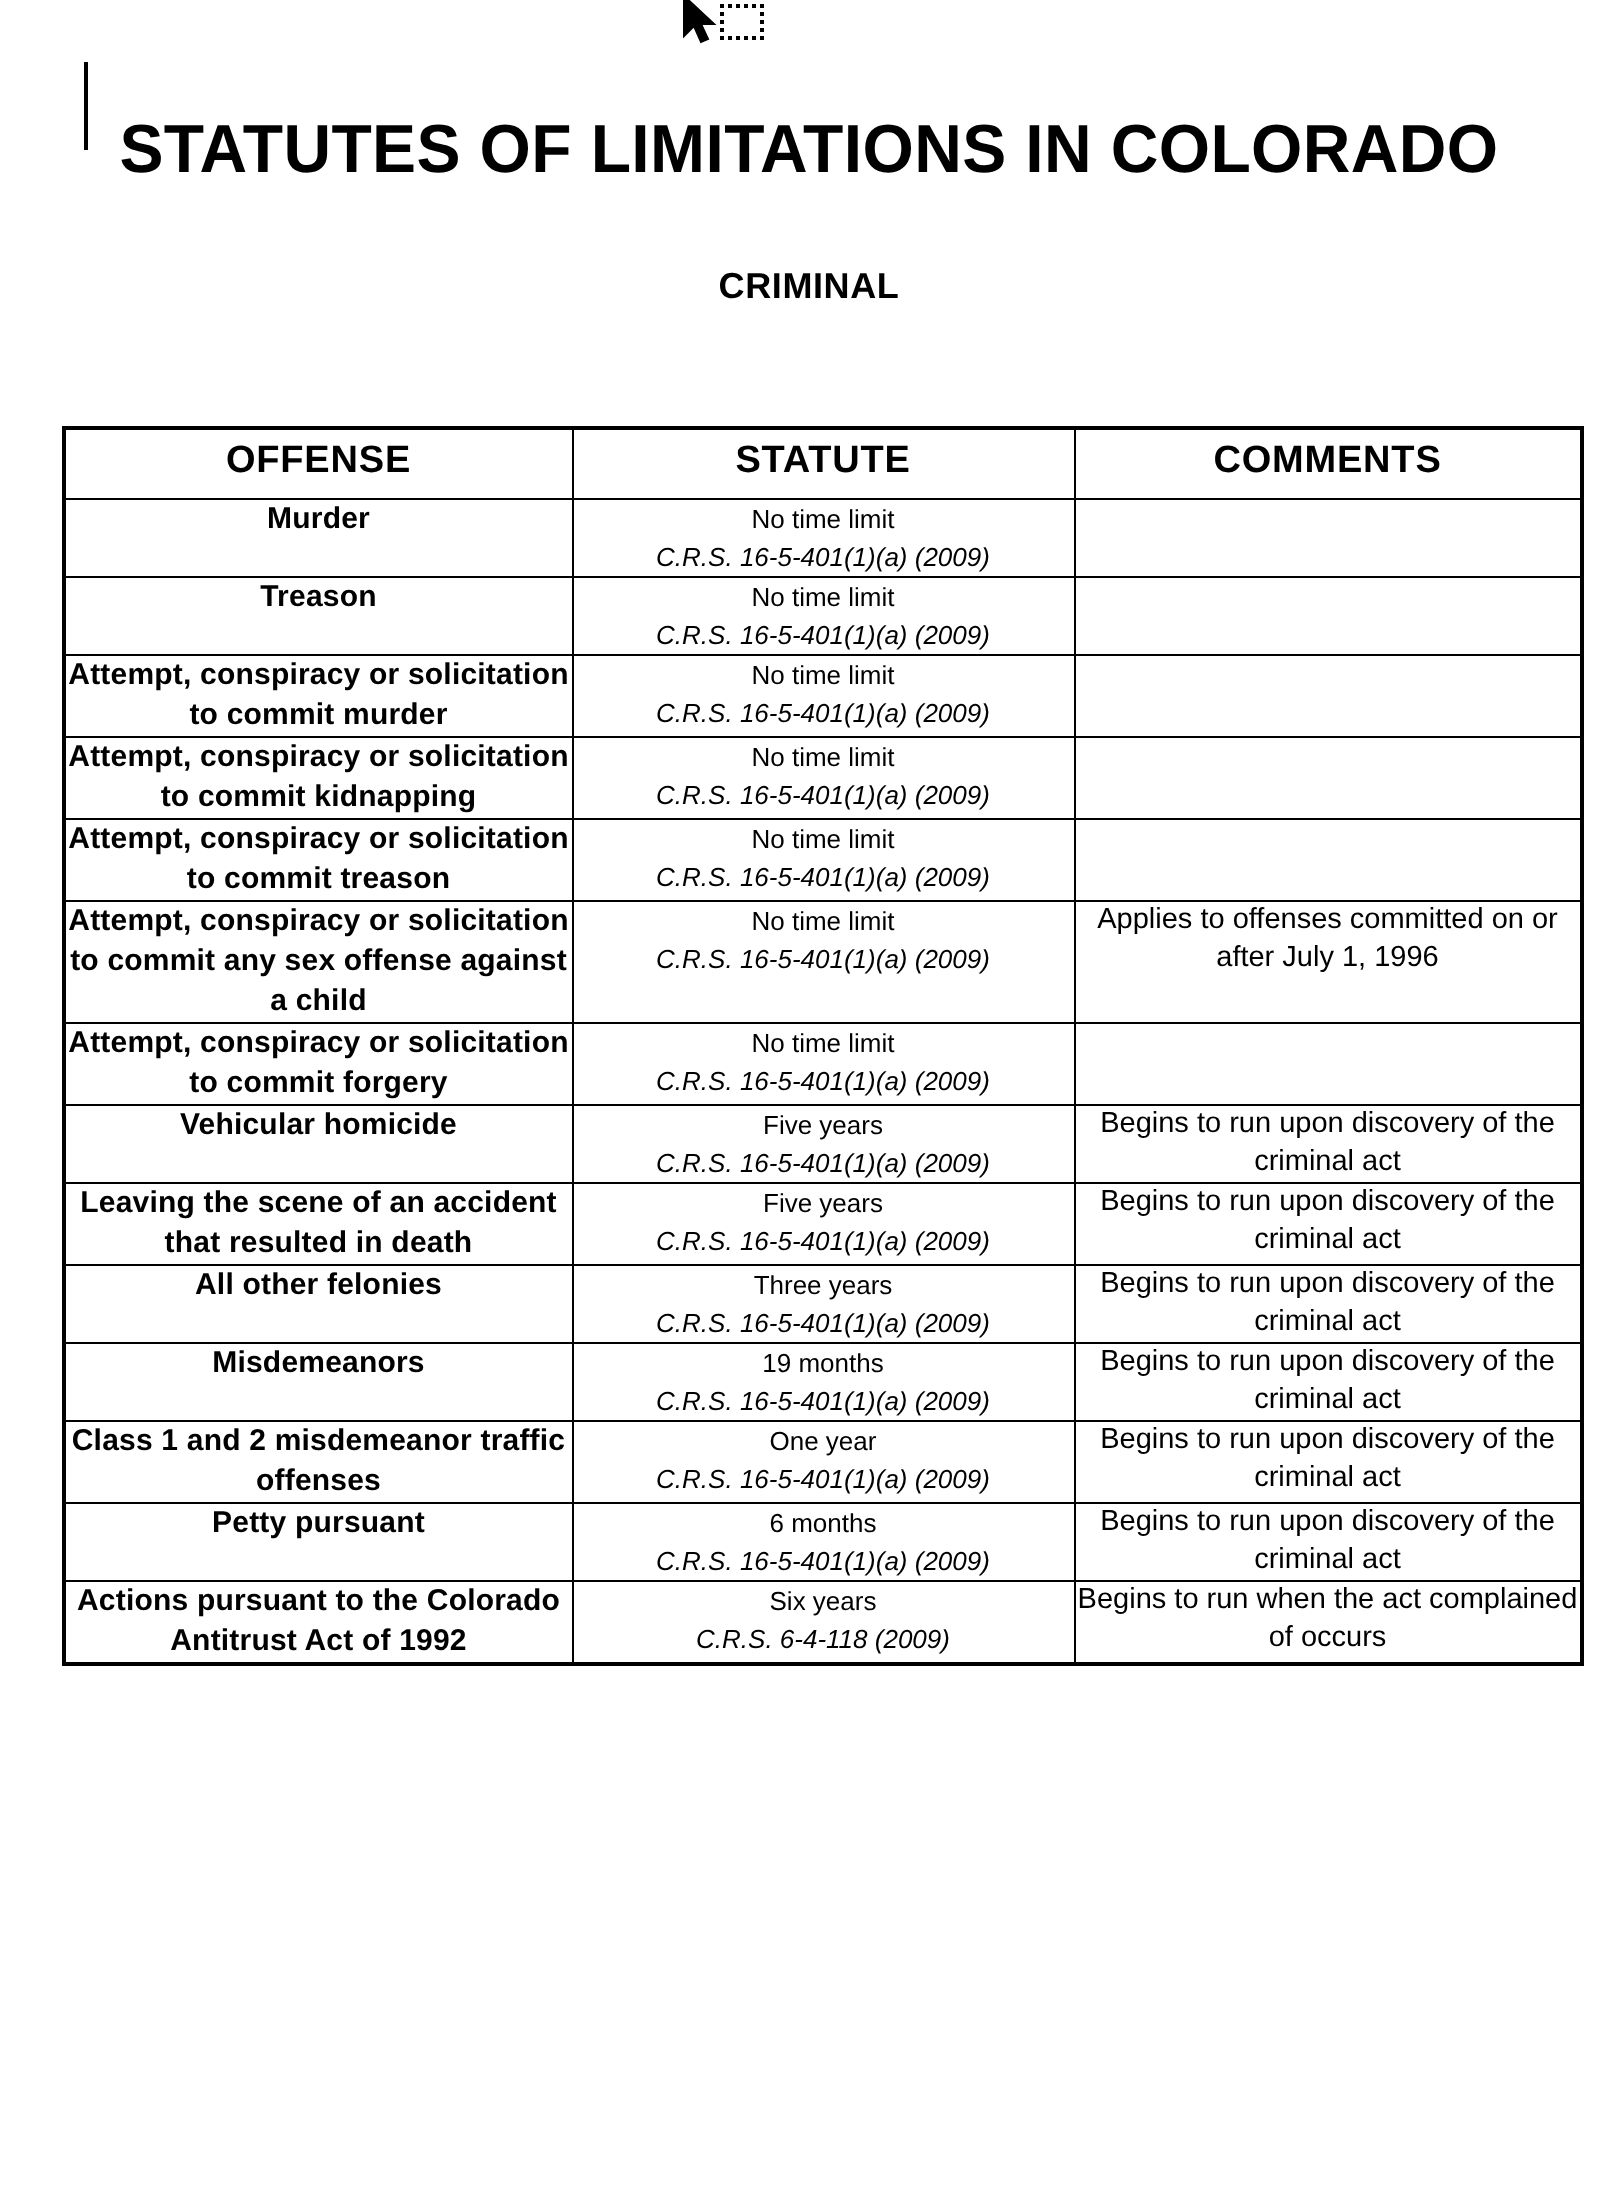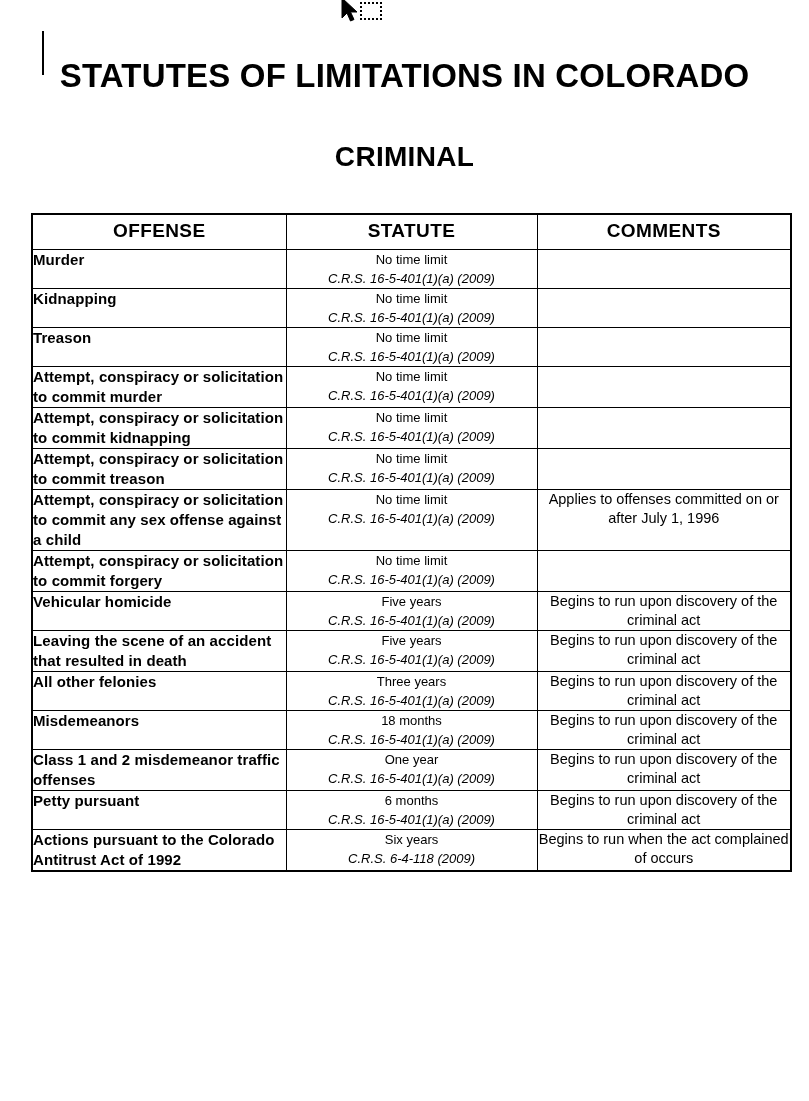--- a/index.html
+++ b/index.html
@@ -50,21 +50,21 @@
     transform: scaleX(0.97);
     transform-origin: center top;
     white-space: nowrap;
   }
   .page-subtitle {
     position: absolute;
     left: 0;
     top: 118px;
     width: 809px;
     text-align: center;
-    font-size: 28px;
+    font-size: 18px;
     font-weight: bold;
     letter-spacing: 0.3px;
   }
 
   
   #sol-table {
     position: absolute;
     left: 31px;
     top: 182px;
     width: 759px;
@@ -74,20 +74,21 @@
   }
   #sol-table col.c-offense  { width: 254px; }
   #sol-table col.c-statute  { width: 251px; }
   #sol-table col.c-comments { width: 254px; }
 
   #sol-table th,
   #sol-table td {
     border: 1px solid #000000;
     padding: 0;
     vertical-align: top;
+    text-align: center;
   }
   #sol-table thead th {
     border-width: 2px 1px 1px 1px;
     border-style: solid;
     border-color: #000;
     text-align: center;
     font-size: 19px;
     font-weight: bold;
     letter-spacing: 0.4px;
     padding: 3px 0 5px 0;
@@ -180,30 +181,20 @@
         <td class="cell-offense">Murder</td>
         <td class="cell-statute">
           <span class="term">No time limit</span>
           <span class="cite">C.R.S. 16-5-401(1)(a) (2009)</span>
         </td>
         <td class="cell-comments">
           <span class="note"></span>
         </td>
       </tr>
       <tr>
-        <td class="cell-offense">Kidnapping</td>
-        <td class="cell-statute">
-          <span class="term">No time limit</span>
-          <span class="cite">C.R.S. 16-5-401(1)(a) (2009)</span>
-        </td>
-        <td class="cell-comments">
-          <span class="note"></span>
-        </td>
-      </tr>
-      <tr>
         <td class="cell-offense">Treason</td>
         <td class="cell-statute">
           <span class="term">No time limit</span>
           <span class="cite">C.R.S. 16-5-401(1)(a) (2009)</span>
         </td>
         <td class="cell-comments">
           <span class="note"></span>
         </td>
       </tr>
       <tr>
@@ -282,21 +273,21 @@
           <span class="term">Three years</span>
           <span class="cite">C.R.S. 16-5-401(1)(a) (2009)</span>
         </td>
         <td class="cell-comments">
           <span class="note">Begins to run upon discovery of the criminal act</span>
         </td>
       </tr>
       <tr>
         <td class="cell-offense">Misdemeanors</td>
         <td class="cell-statute">
-          <span class="term">18 months</span>
+          <span class="term">19 months</span>
           <span class="cite">C.R.S. 16-5-401(1)(a) (2009)</span>
         </td>
         <td class="cell-comments">
           <span class="note">Begins to run upon discovery of the criminal act</span>
         </td>
       </tr>
       <tr>
         <td class="cell-offense">Class 1 and 2 misdemeanor traffic offenses</td>
         <td class="cell-statute">
           <span class="term">One year</span>

